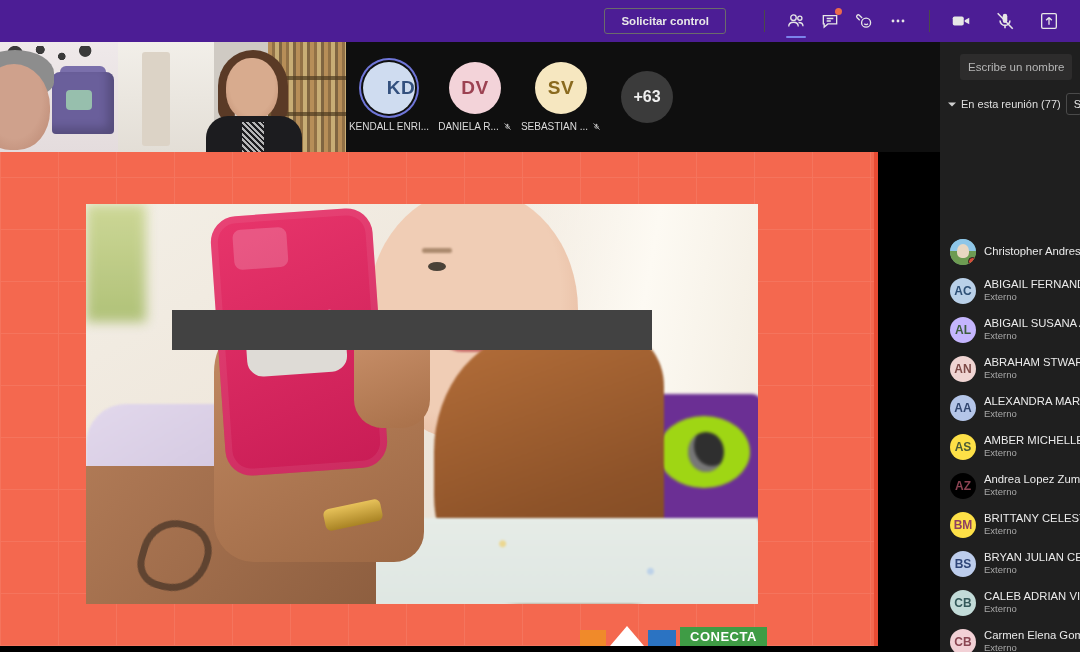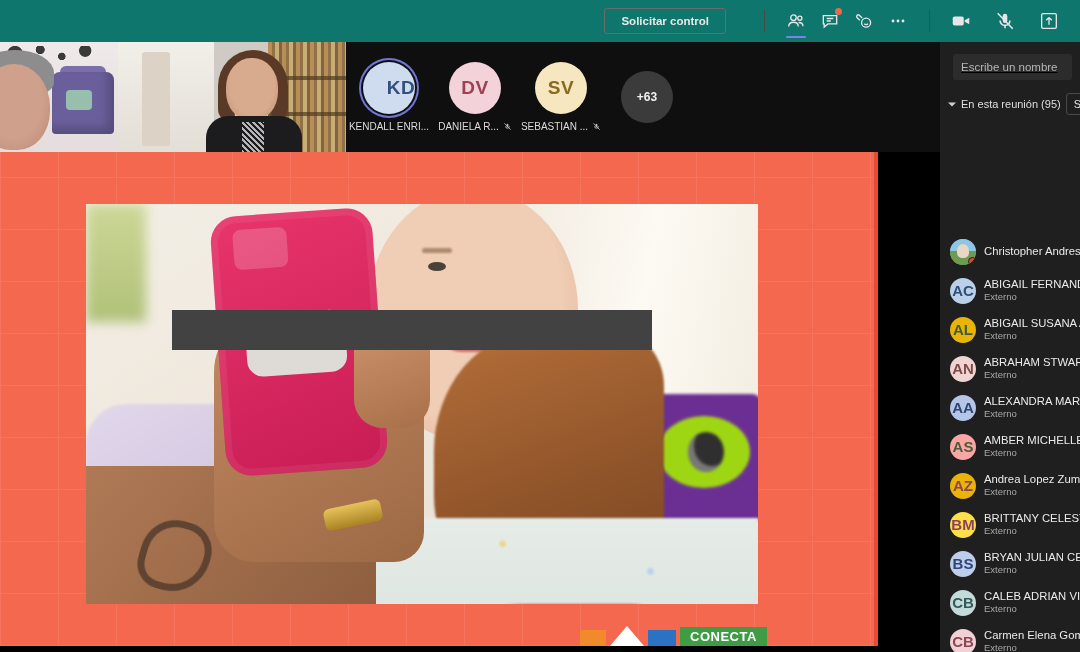--- a/index.html
+++ b/index.html
@@ -7,21 +7,21 @@
     width: 1080px; height: 652px;
     background: #000;
     font-family: "Liberation Sans", sans-serif;
     overflow: hidden;
   }
   #app { position: relative; width: 1080px; height: 652px; background:#000; }
 
   
   .toolbar {
     position:absolute; left:0; top:0; width:1080px; height:42px;
-    background:#0f766e; display:flex; align-items:center; justify-content:flex-end;
+    background:#4c1d95; display:flex; align-items:center; justify-content:flex-end;
     padding-right:14px;
   }
   .req-control {
     height:26px; padding:0 16px; border:1px solid #6b6b6b; border-radius:3px;
     background:transparent; color:#e8e8e8; font-size:11.5px; font-weight:600;
     display:flex; align-items:center; justify-content:center; margin-right:24px;
     cursor:pointer; white-space:nowrap;
   }
   .tb-div { width:1px; height:22px; background:#4a4a4a; margin:0 14px; }
   .tb-btn {
@@ -86,21 +86,21 @@
   
   .avtile { width:86px; height:110px; display:flex; flex-direction:column;
      align-items:center; justify-content:center; gap:7px; }
   .av-circle { width:52px; height:52px; border-radius:50%;
      display:flex; align-items:center; justify-content:center;
      font-size:19px; font-weight:600; letter-spacing:.5px; }
   .av-circle.ring { box-shadow:0 0 0 2px #0f0f0f, 0 0 0 4px #6f76d8;padding-left:24px; }
   .av-name { display:flex; align-items:center; gap:4px; font-size:10px; color:#dcdcdc; white-space:nowrap; }
   .mutedot { display:inline-flex; }
   .overflow-circle { width:52px; height:52px; border-radius:50%; background:#3b3b3b;
-     color:#f0f0f0; font-size:12px; font-weight:600; display:flex; align-items:center; justify-content:center; }
+     color:#f0f0f0; font-size:16px; font-weight:600; display:flex; align-items:center; justify-content:center; }
   .spacer-tile { flex:1 1 auto; }
 
   
   .camC { width:216px; height:110px; position:relative; background:#000; }
   .camC .inner { position:absolute; left:8px; top:5px; right:8px; bottom:4px; overflow:hidden;
      background:linear-gradient(160deg,#2c4a68 0%,#4d6a86 38%,#6d6258 72%,#3b3a38 100%); }
   .camC .blurlight{ position:absolute; inset:0;
      background:radial-gradient(circle at 18% 22%, rgba(255,255,255,.30) 0 8%, transparent 12%),
                 radial-gradient(circle at 62% 16%, rgba(255,200,130,.35) 0 6%, transparent 10%),
                 radial-gradient(circle at 86% 38%, rgba(255,170,90,.28) 0 7%, transparent 11%),
@@ -203,41 +203,41 @@
   .ls-white { width:34px; height:20px; background:#fff; clip-path:polygon(50% 0,100% 100%,0 100%); }
   .ls-blue  { width:28px; height:16px; background:#2b73c2; }
   .ls-green { padding:2px 10px; background:#3f9c45; color:#fff; font-size:13px; font-weight:800; letter-spacing:.5px; }
 
   
   .panel { position:absolute; left:940px; top:42px; width:140px; height:610px; background:#1f1f1f; }
   .panel-head { height:48px; display:flex; align-items:center; padding:0 12px;
      border-bottom:1px solid #2d2d2d; }
   .panel-title { color:#f2f2f2; font-size:13.5px; font-weight:700; }
   .search {
-    margin:12px 8px 0 13px; height:26px; background:#2d2c2c; border-radius:3px;
-    display:flex; align-items:center; padding:0 8px;text-decoration:underline; }
+    margin:12px 8px 0 20px; height:26px; background:#2d2c2c; border-radius:3px;
+    display:flex; align-items:center; padding:0 8px; }
   .search input {
     width:100%; background:transparent; border:0; outline:none;
     color:#d6d6d6; font-size:11.5px; font-family:"Liberation Sans", sans-serif; }
   .search input::placeholder { color:#b6b6b6; }
   .share-btn {
     margin:8px 8px 0 8px; height:28px; background:#292929; border:1px solid #3b3b3b; border-radius:3px;
     display:flex; align-items:center; justify-content:center; gap:6px;
     color:#f0f0f0; font-size:12px; font-weight:700; cursor:pointer; overflow:hidden; white-space:nowrap; }
   .section-row { margin-top:14px; padding:0 4px 0 8px; height:20px;
      display:flex; align-items:center; gap:5px; }
   .chev { width:8px; height:8px; color:#cfcfcf; display:flex; align-items:center; justify-content:center; }
   .section-label { color:#dfdfdf; font-size:11px; white-space:nowrap; }
   .mute-all { margin-left:auto; height:22px; padding:0 7px; border:1px solid #4a4a4a; border-radius:3px;
      color:#e6e6e6; font-size:11px; display:flex; align-items:center; overflow:hidden; }
 
   .plist { position:absolute; left:0; top:190px; width:140px; height:462px; overflow:hidden; }
   .prow { height:39px; display:flex; align-items:center; padding:0 0 0 10px; gap:8px; }
   .pav { width:26px; height:26px; border-radius:50%; flex:0 0 26px; position:relative;
-     display:flex; align-items:center; justify-content:center; font-size:15px; font-weight:600; color:#2f3b52; }
+     display:flex; align-items:center; justify-content:center; font-size:12px; font-weight:600; color:#2f3b52; }
   .pav.photo-av { background:linear-gradient(150deg,#7fb8e0,#5d8f50); overflow:hidden; }
   .pav.photo-av .sky{ position:absolute; inset:0; background:linear-gradient(180deg,#8ec6e8 0 48%,#6d9b52 48% 100%);}
   .pav.photo-av .pp { position:absolute; left:7px; top:5px; width:12px; height:14px; background:#e8d7c2; border-radius:50% 50% 40% 40%; }
   .pav .live-dot { position:absolute; right:-1px; bottom:-1px; width:9px; height:9px; border-radius:50%;
      background:#d64b3a; border:1.5px solid #1f1f1f; }
   .pmeta { min-width:0; overflow:hidden; }
   .pname { color:#eaeaea; font-size:11.3px; white-space:nowrap; line-height:1.25; }
   .psub  { color:#a8a8a8; font-size:9.5px; white-space:nowrap; line-height:1.3; }
 </style>
 </head>
@@ -417,21 +417,21 @@
       <input type="text" placeholder="Escribe un nombre" style="">
     </div>
 
 
     <div class="section-row">
       <span class="chev">
         <svg width="8" height="8" viewBox="0 0 10 10" fill="currentColor">
             <path d="M0 3h10L5 8z"></path>
           </svg>
       </span>
-      <span class="section-label">En esta reunión (95)</span>
+      <span class="section-label">En esta reunión (77)</span>
       <span class="mute-all">Si</span>
     </div>
 
     <div class="plist">
 
       <div class="prow">
         <div class="pav photo-av">
           <span class="sky"></span>
             <span class="pp"></span>
           <span class="live-dot"></span>
@@ -443,21 +443,21 @@
 
       <div class="prow">
         <div class="pav" style="background:#b9d0e8;color:#2d4f75">AC</div>
         <div class="pmeta">
           <div class="pname">ABIGAIL FERNANDEZ</div>
           <div class="psub">Externo</div>
         </div>
       </div>
 
       <div class="prow">
-        <div class="pav" style="background:#eab308;color:#3c5d3c">AL</div>
+        <div class="pav" style="background:#c4b5fd;color:#3c5d3c">AL</div>
         <div class="pmeta">
           <div class="pname">ABIGAIL SUSANA ALF</div>
           <div class="psub">Externo</div>
         </div>
       </div>
 
       <div class="prow">
         <div class="pav" style="background:#efd4d2;color:#7d4a47">AN</div>
         <div class="pmeta">
           <div class="pname">ABRAHAM STWART C</div>
@@ -467,29 +467,29 @@
 
       <div class="prow">
         <div class="pav" style="background:#b4c5e8;color:#30456f">AA</div>
         <div class="pmeta">
           <div class="pname">ALEXANDRA MARIA I</div>
           <div class="psub">Externo</div>
         </div>
       </div>
 
       <div class="prow">
-        <div class="pav" style="background:#fca5a5;color:#4c5c36">AS</div>
+        <div class="pav" style="background:#fde047;color:#4c5c36">AS</div>
         <div class="pmeta">
           <div class="pname">AMBER MICHELLE PI</div>
           <div class="psub">Externo</div>
         </div>
       </div>
 
       <div class="prow">
-        <div class="pav" style="background:#eab308;color:#8c4353">AZ</div>
+        <div class="pav" style="background:#000000;color:#8c4353">AZ</div>
         <div class="pmeta">
           <div class="pname">Andrea Lopez Zumba</div>
           <div class="psub">Externo</div>
         </div>
       </div>
 
       <div class="prow">
         <div class="pav" style="background:#fde047;color:#8f4061">BM</div>
         <div class="pmeta">
           <div class="pname">BRITTANY CELESTE TO</div>

